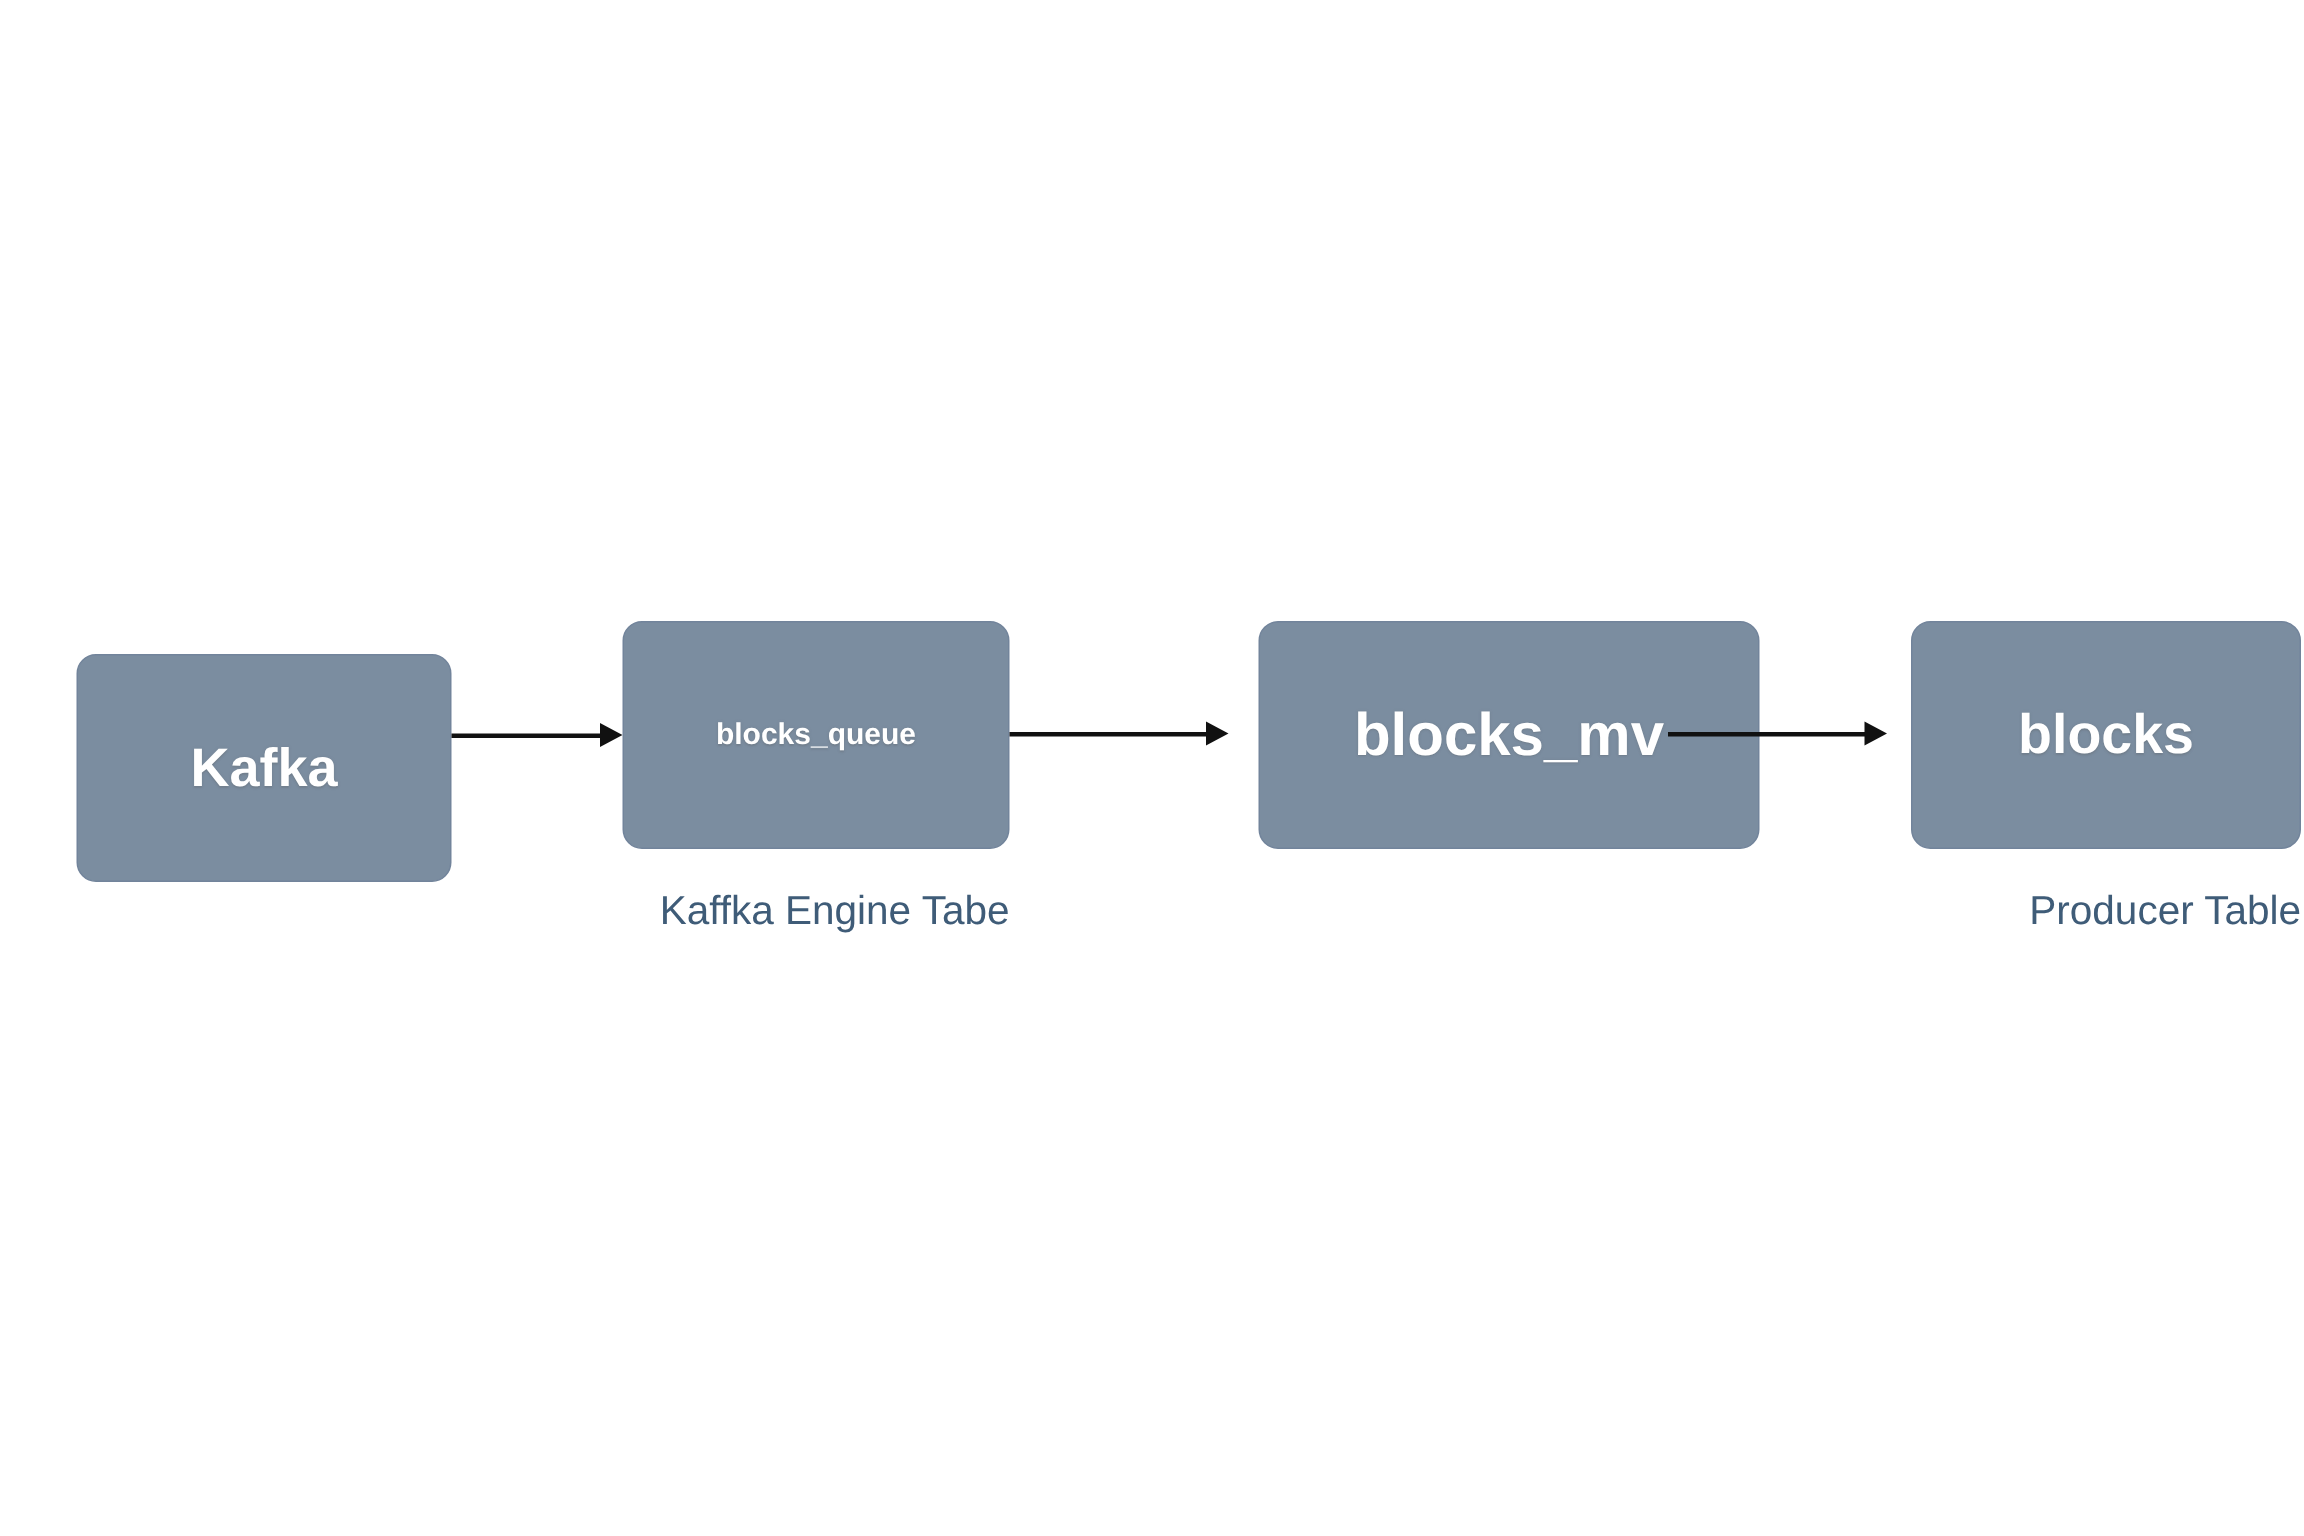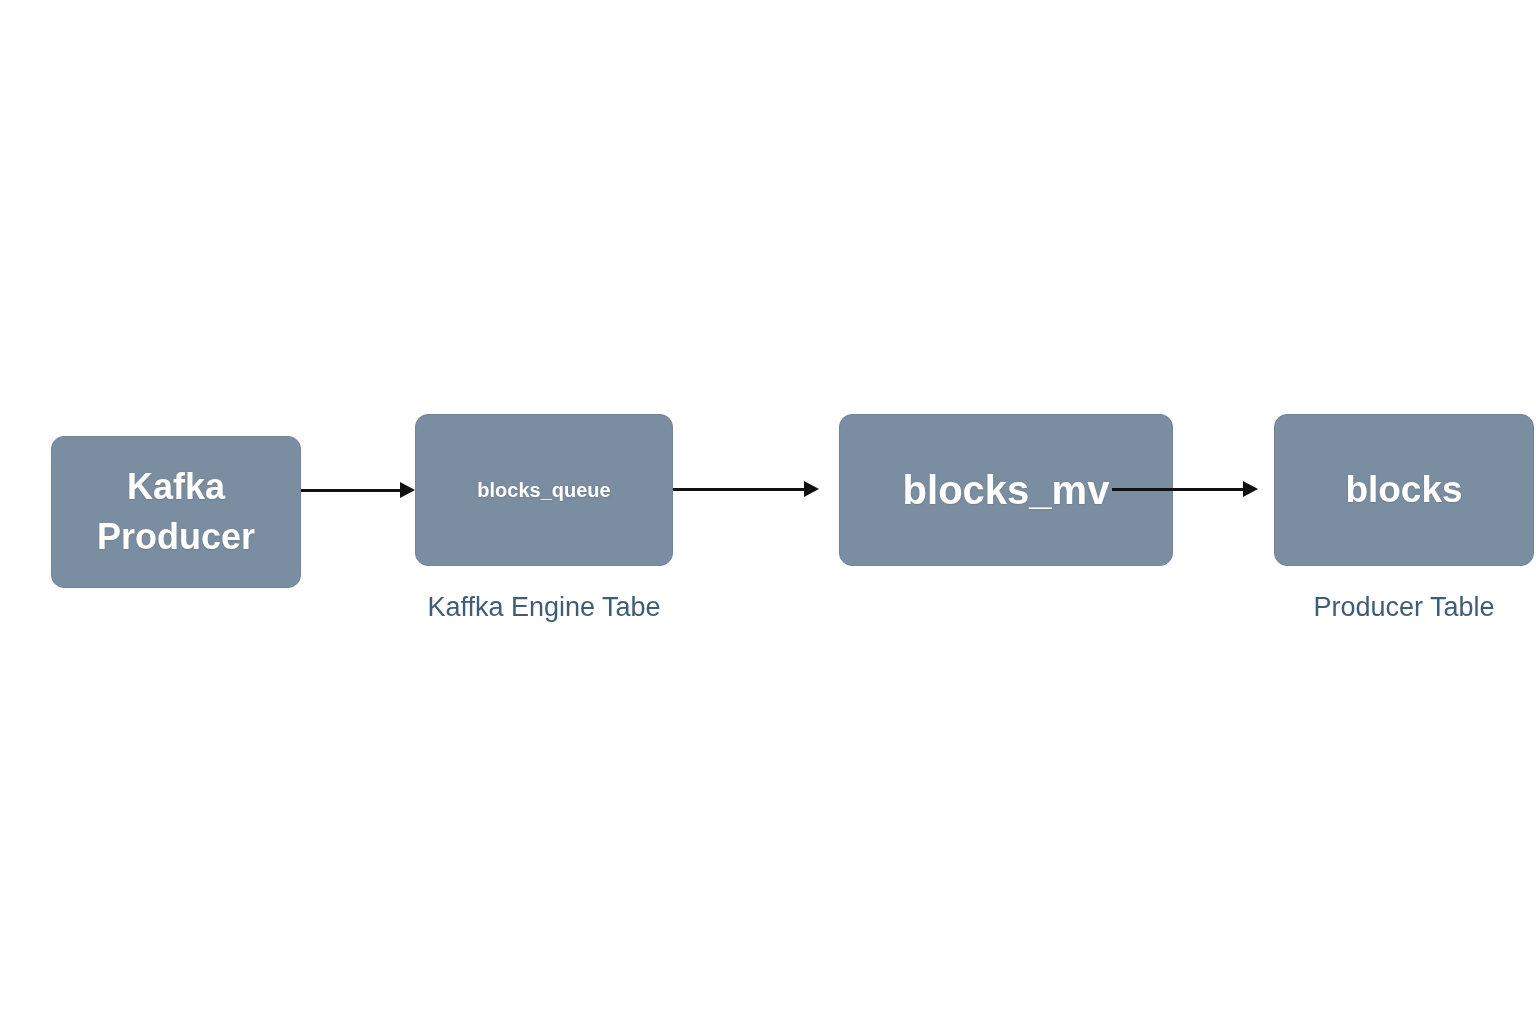--- a/index.html
+++ b/index.html
@@ -42,20 +42,21 @@
   .n1 .box-label { font-size: 20px; }
   .n2 .box-label { font-size: 40px; }
   .n3 .box-label { font-size: 37px; }
   .caption {
     display: block;
     margin-top: 26px;
     font-size: 27px;
     font-weight: 400;
     color: var(--caption, #3f5c78);
     white-space: nowrap;
+    text-align: right;
   }
   .arrow {
     position: absolute;
     height: 16px;
   }
   .arrow .shaft {
     position: absolute;
     left: 0;
     right: 12px;
     top: 6.5px;
@@ -74,21 +75,20 @@
   }
 </style>
 </head>
 <body>
 
 <div class="canvas">
 
   <div class="node n0" style="left:51px; top:414px; width:250px;margin-top:22px;">
     <div class="box">
       <span class="box-label">Kafka</span>
-      <span class="box-label">Producer</span>
     </div>
   </div>
 
   <div class="arrow" style="left:301px; top:482px; width:114px;">
     <div class="shaft"></div>
     <div class="head"></div>
   </div>
 
   <div class="node n1" style="left:415px; top:414px; width:258px;">
     <div class="box">

